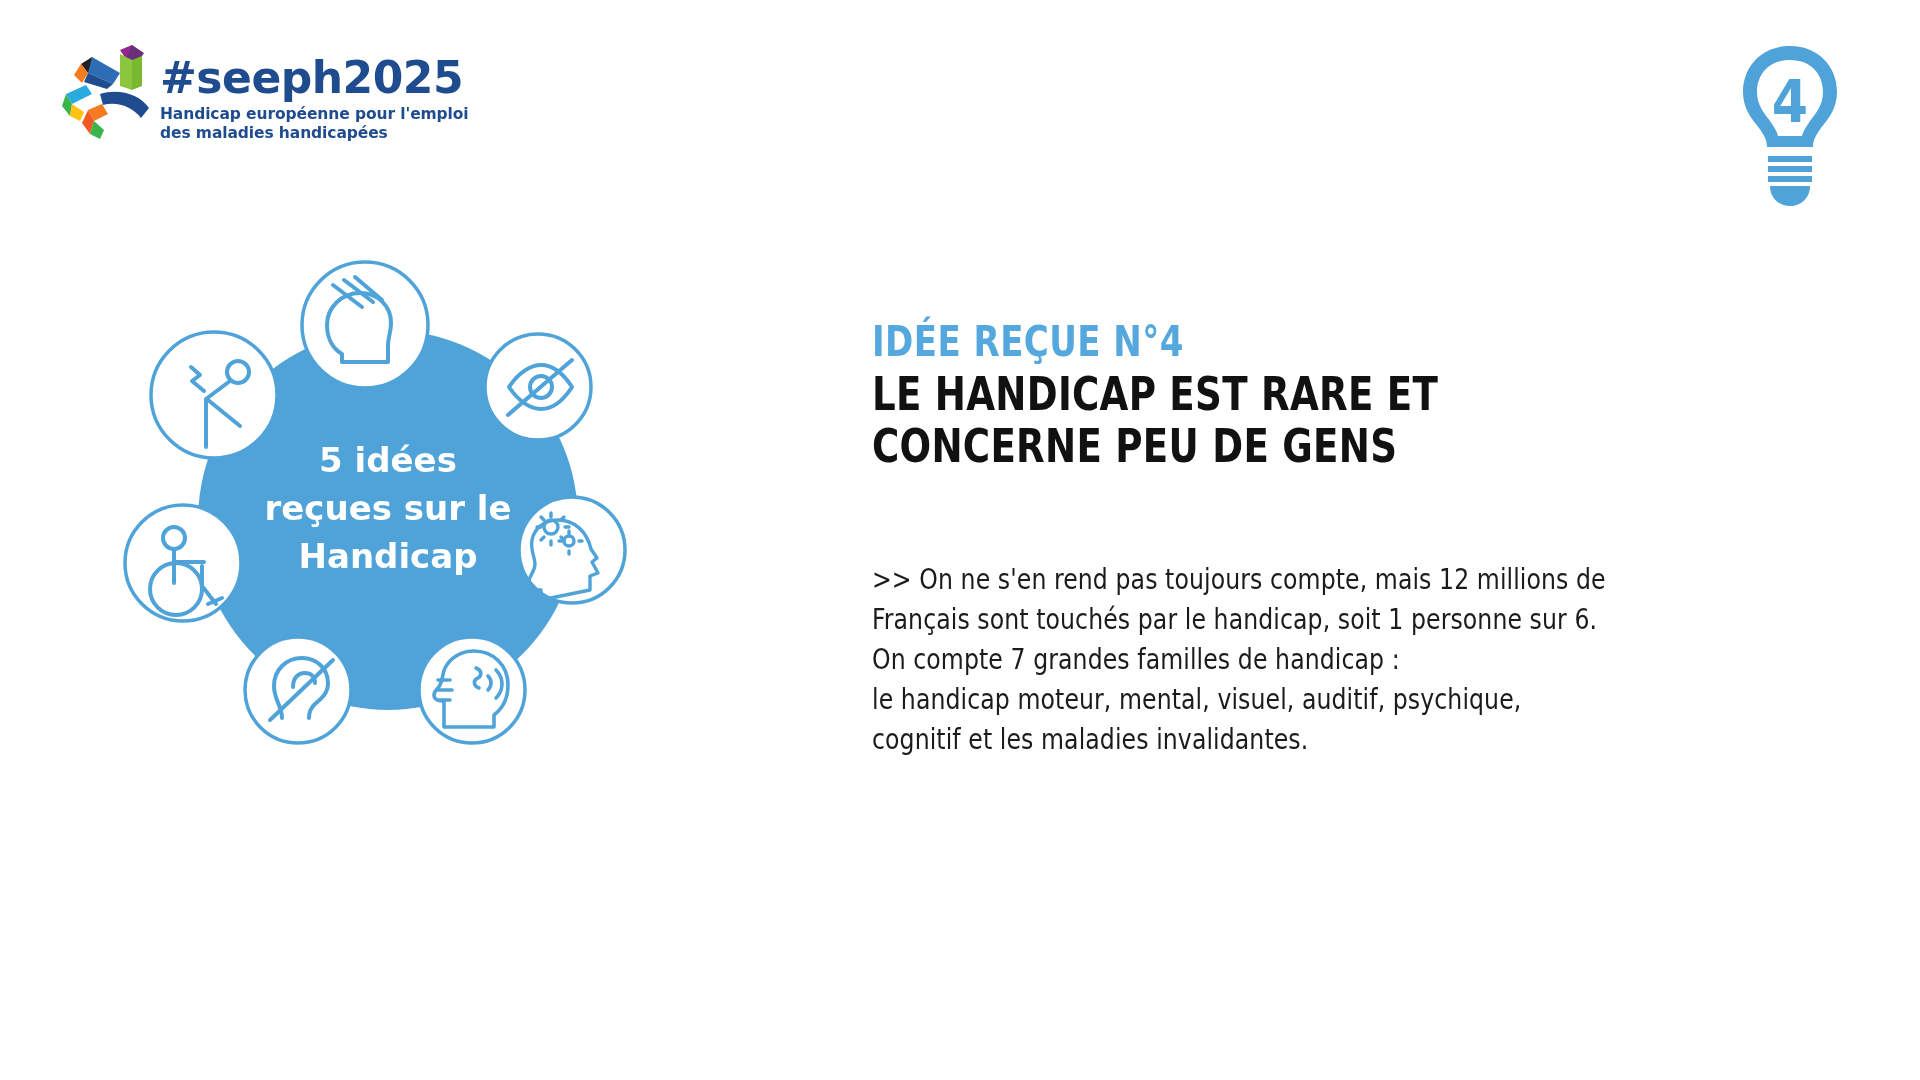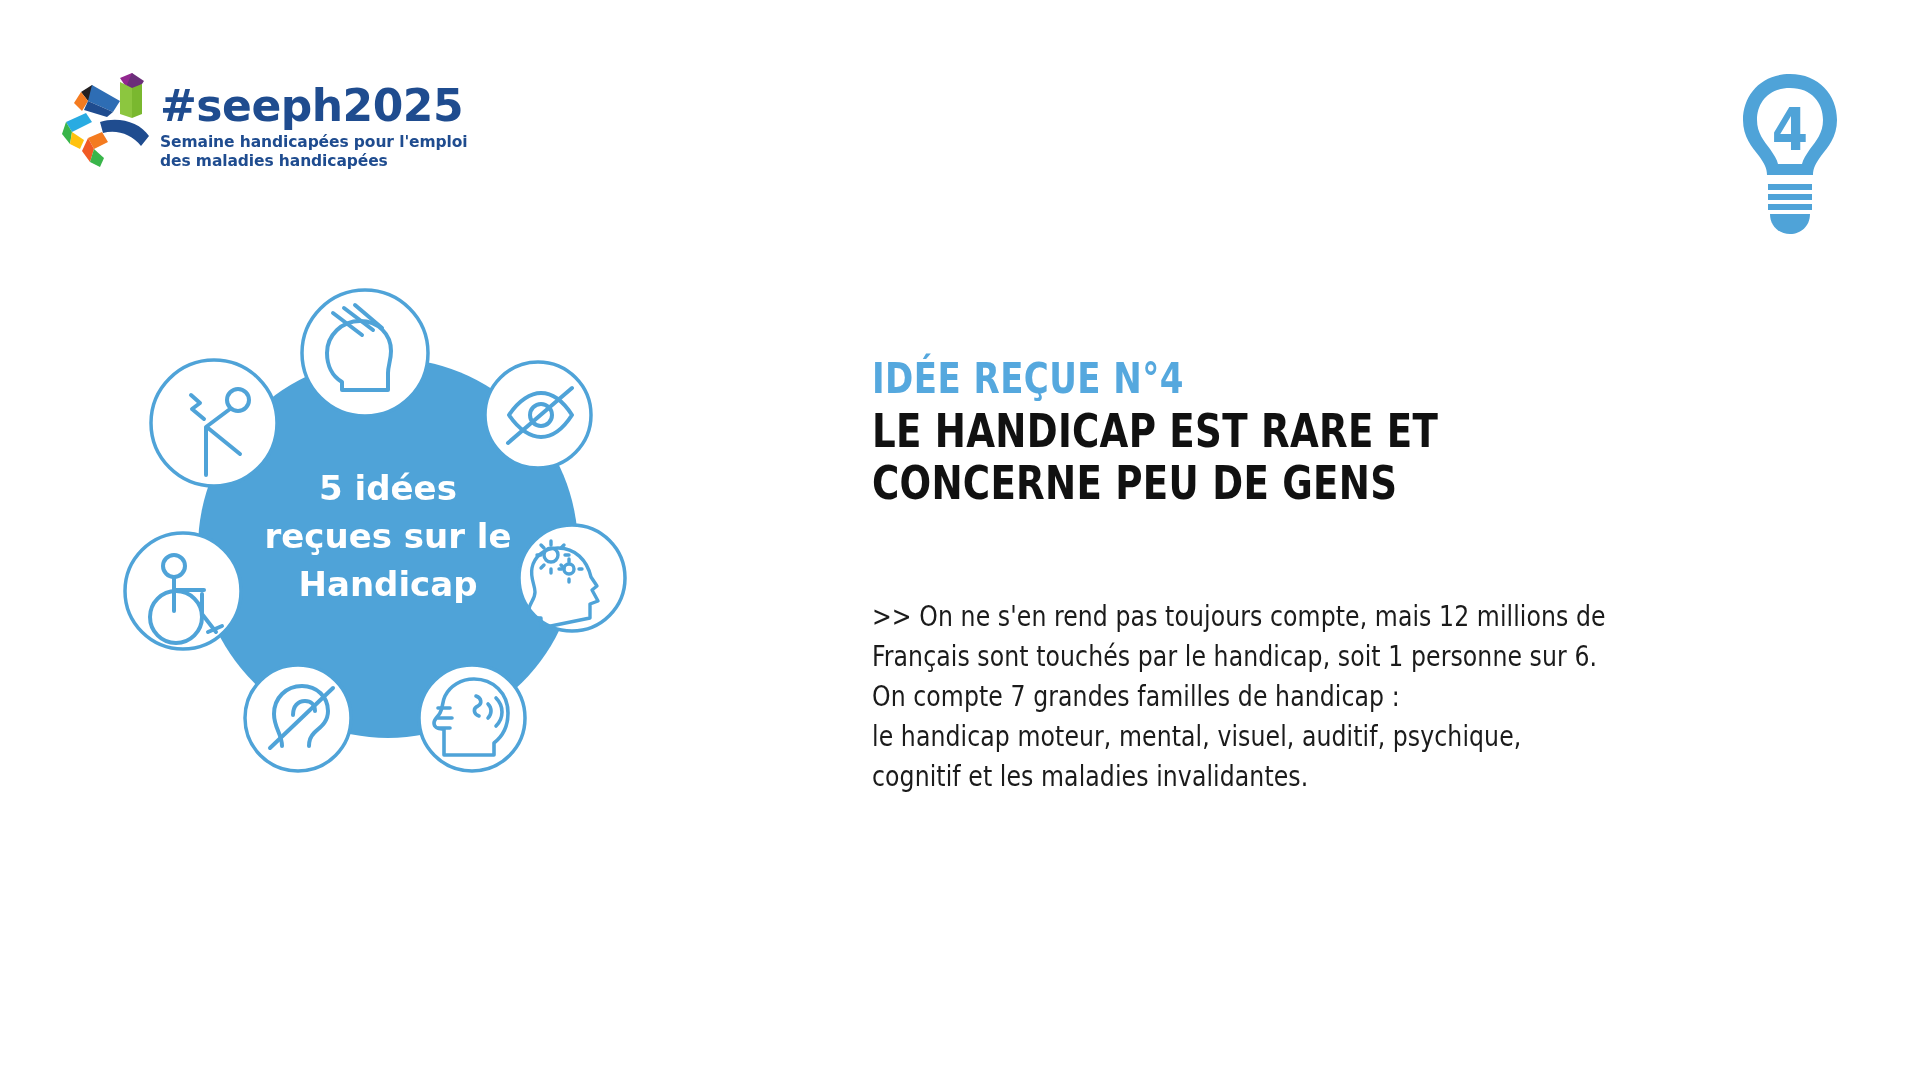--- a/index.html
+++ b/index.html
@@ -2,21 +2,21 @@
 <html><head>
 <meta charset="utf-8">
 <style>
   * { margin:0; padding:0; box-sizing:border-box; }
   html, body {
     width:1920px; height:1080px;
     background:#ffffff;
     font-family:"Liberation Sans", sans-serif;
     overflow:hidden;
   }
-  .page { position:relative; width:1920px; height:928px; background:#fff;margin-top:28px; }
+  .page { position:relative; width:1920px; height:928px; background:#fff; }
 
   
   .logo-block { position:absolute; left:58px; top:42px; display:flex; align-items:flex-start; gap:10px; }
   .logo-mark { width:92px; height:100px; flex:0 0 auto; }
   .logo-text { display:flex; flex-direction:column; padding-top:12px; }
   .logo-hash {
     font-family:"DejaVu Sans", sans-serif;
     font-weight:700; font-size:44px; line-height:48px;
     color:#1F4C8F; letter-spacing:-0.5px;
   }
@@ -26,21 +26,21 @@
     color:#1F4C8F; margin-top:3px; letter-spacing:-0.1px;
   }
 
   
   .bulb { position:absolute; left:1735px; top:40px; width:110px; height:175px; }
 
   
   .diagram { position:absolute; left:120px; top:250px; width:540px; height:520px; }
 
   
-  .content { position:absolute; left:872px; top:326px; width:930px; }
+  .content { position:absolute; left:872px; top:317px; width:930px; }
   .kicker {
     font-family:"DejaVu Sans Condensed","Liberation Sans Narrow","Liberation Sans", sans-serif;
     font-weight:700; font-size:43px; line-height:49px;
     color:#55A8DE; letter-spacing:0.5px;
     transform:scaleX(0.88); transform-origin:left center;
   }
   .headline {
     font-family:"DejaVu Sans Condensed","Liberation Sans Narrow","Liberation Sans", sans-serif;
     font-weight:700; font-size:47px; line-height:52px;
     color:#111111; letter-spacing:0.3px; margin-top:2px;
@@ -80,21 +80,21 @@
 
       <polygon points="30,68 44,62 50,72 36,79" fill="#F47B20"></polygon>
       <polygon points="30,68 36,79 32,92 24,81" fill="#F15A24"></polygon>
       <polygon points="32,92 36,79 46,88 42,97" fill="#39B54A"></polygon>
 
       <path d="M42,52 C60,46 82,52 91,66 L83,76 C74,64 58,59 45,63 Z" fill="#1F4C8F"></path>
     </svg>
     <div class="logo-text">
       <div class="logo-hash">#seeph2025</div>
       <div class="logo-sub">
-        <div>Semaine handicapées pour l'emploi</div>
+        <div>Handicap européenne pour l'emploi</div>
         <div>des maladies handicapées</div>
       </div>
     </div>
   </div>
 
   <svg class="bulb" viewBox="0 0 110 175">
     <g>
       <path d="M55 6 C26 6 8 27 8 52 c0 17 9 27 16 36 c5 7 8 12 8 19 l46 0 c0-7 3-12 8-19 c7-9 16-19 16-36 C102 27 84 6 55 6 Z
                M55 20 c22 0 33 15 33 32 c0 13-7 21-13 29 c-4 6-7 10-8 15 l-24 0 c-1-5-4-9-8-15 c-6-8-13-16-13-29 C22 35 33 20 55 20 Z" fill="#4FA3D8"></path>
       <rect x="33" y="116" width="44" height="6" fill="#4FA3D8"></rect>

